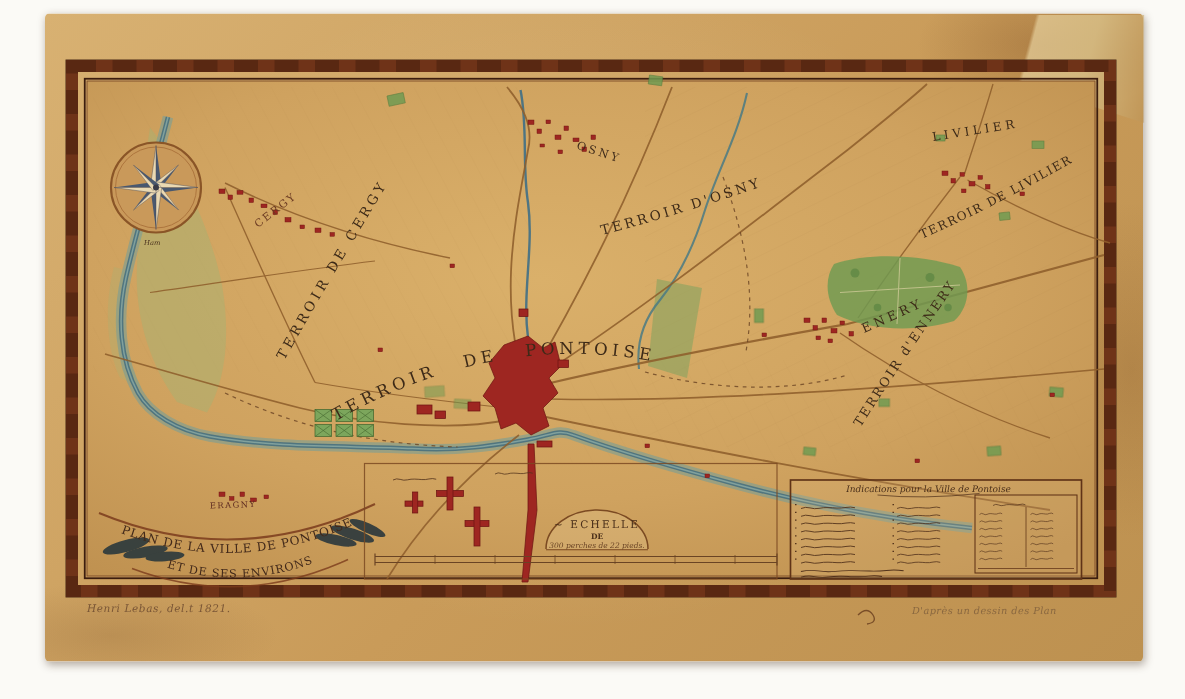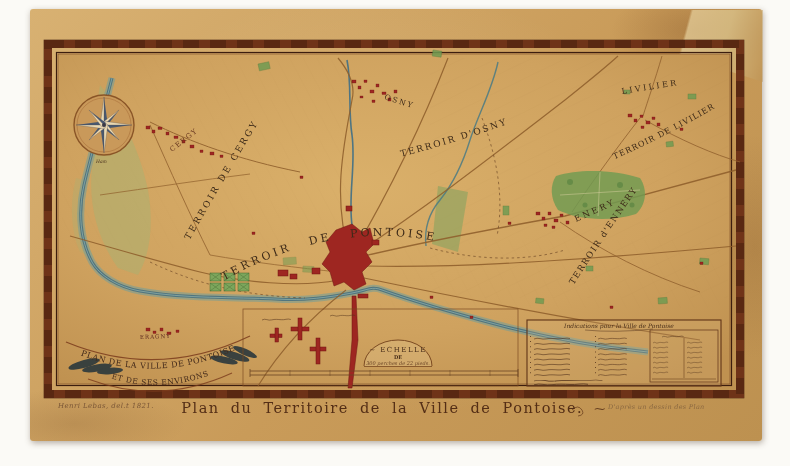--- a/index.html
+++ b/index.html
@@ -359,19 +359,15 @@
           <use href="#sq" transform="translate(687,368) scale(0.42,1)"></use>
         <use href="#sq" transform="translate(653,373) scale(0.42,1)"></use>
           <use href="#sq" transform="translate(687,373) scale(0.42,1)"></use>
         <line x1="652" y1="379" x2="716" y2="379" stroke="#5f3317" stroke-width="0.5"></line>
       </g>
     </g>
 
     <path d="M 572,410 q 6,-6 10,0 q 3,5 -4,6" fill="none" stroke="#5a2f15" stroke-width="0.9" opacity="0.7"></path>
   </svg>
 
-  <div class="margin-text map-title">
-    <span>Plan du Territoire de la Ville de Pontoise.</span>
-    <span class="flourish">⁓</span>
-  </div>
   <div class="margin-text sig">Henri Lebas, del.t 1821.</div>
   <div class="margin-text attr">D'après un dessin des Plan</div>
 </div>
 
 </body></html>

